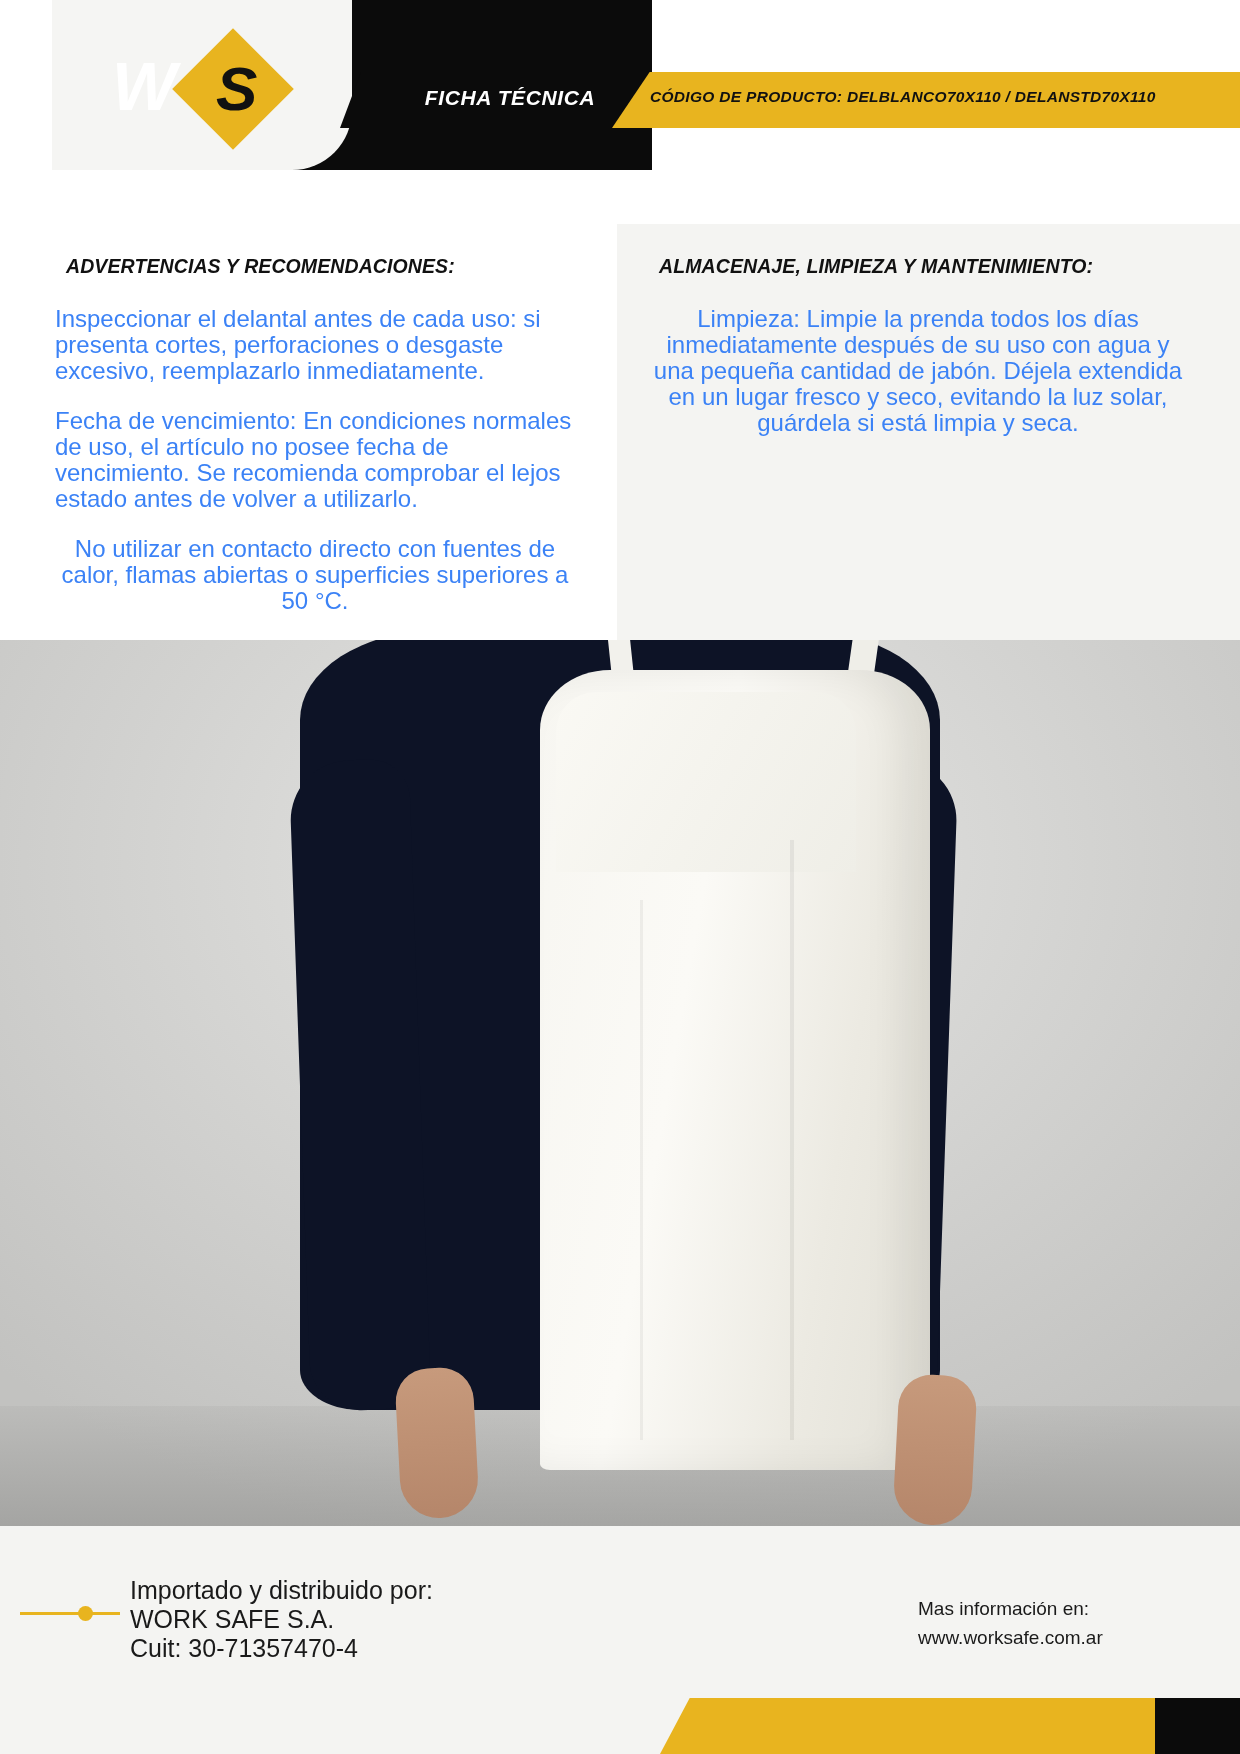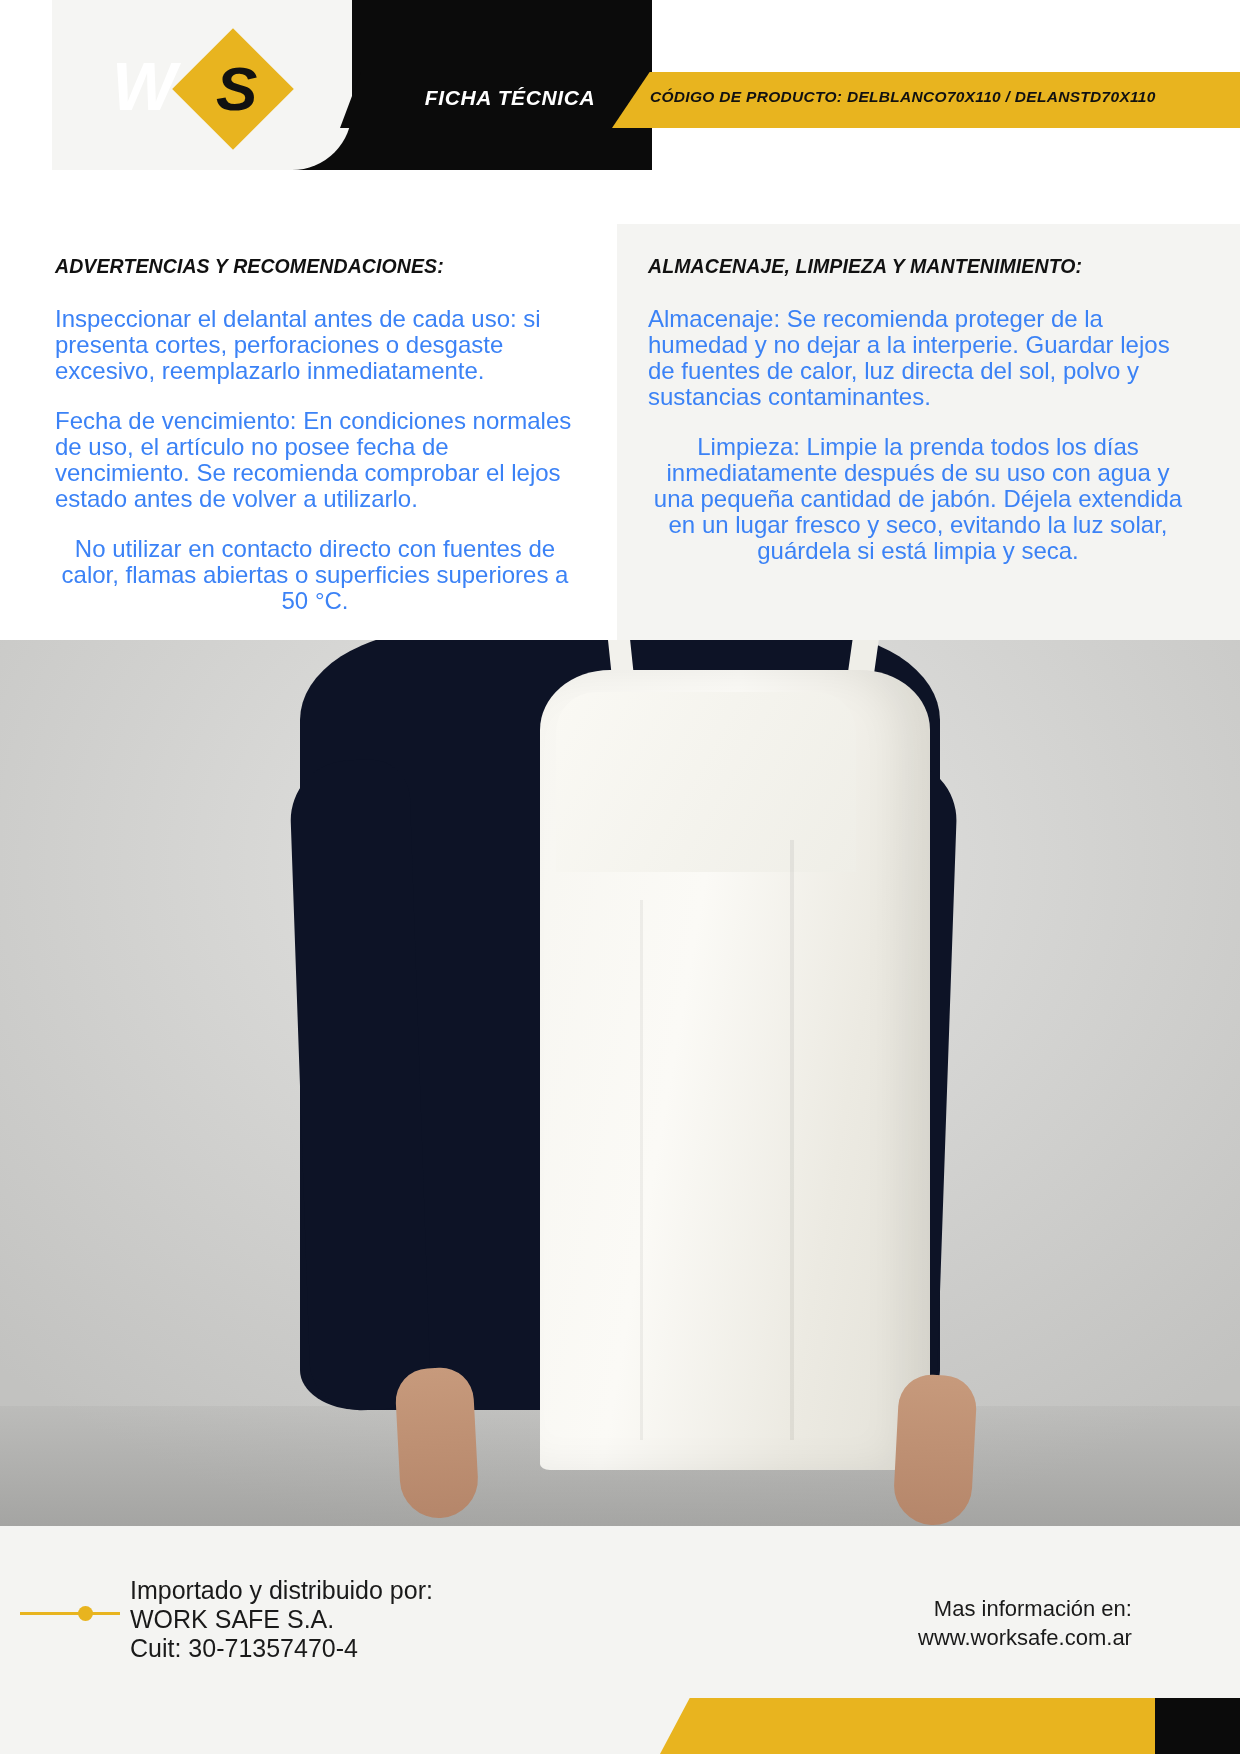--- a/index.html
+++ b/index.html
@@ -147,20 +147,21 @@
   .col-left { left: 55px; width: 520px; }
   .col-right { left: 648px; width: 540px; }
 
   .col-title {
     font-size: 19.5px;
     font-weight: bold;
     font-style: italic;
     color: #111111;
     letter-spacing: 0.1px;
     margin-bottom: 28px;
+    margin-left: 11px;
   }
 
   .para {
     font-size: 24px;
     line-height: 26px;
     color: #3b82f6;
     margin-bottom: 24px;
   }
   .para:last-child { margin-bottom: 0; text-align: center; }
 
@@ -323,24 +324,23 @@
     top: 1576px;
     left: 130px;
     font-size: 25px;
     line-height: 29px;
     color: #1a1a1a;
   }
   .footer-right {
     position: absolute;
     top: 1594px;
     left: 918px;
-    font-size: 22px;
+    font-size: 19px;
     line-height: 29px;
     color: #1a1a1a;
-    text-align: right;
   }
   .footer-yellow {
     position: absolute;
     top: 1698px;
     left: 660px;
     width: 495px;
     height: 56px;
     background: #e8b41f;
     clip-path: polygon(6% 0, 100% 0, 100% 100%, 0 100%);
   }
@@ -379,21 +379,20 @@
 
   <div class="col col-left">
     <div class="col-title">ADVERTENCIAS Y RECOMENDACIONES:</div>
     <p class="para">Inspeccionar el delantal antes de cada uso: si presenta cortes, perforaciones o desgaste excesivo, reemplazarlo inmediatamente.</p>
     <p class="para">Fecha de vencimiento: En condiciones normales de uso, el artículo no posee fecha de vencimiento. Se recomienda comprobar el lejos estado antes de volver a utilizarlo.</p>
     <p class="para">No utilizar en contacto directo con fuentes de calor, flamas abiertas o superficies superiores a 50 °C.</p>
   </div>
 
   <div class="col col-right">
     <div class="col-title">ALMACENAJE, LIMPIEZA Y MANTENIMIENTO:</div>
-    <p class="para">Almacenaje: Se recomienda proteger de la humedad y no dejar a la interperie. Guardar lejos de fuentes de calor, luz directa del sol, polvo y sustancias contaminantes.</p>
     <p class="para">Limpieza: Limpie la prenda todos los días inmediatamente después de su uso con agua y una pequeña cantidad de jabón. Déjela extendida en un lugar fresco y seco, evitando la luz solar, guárdela si está limpia y seca.</p>
   </div>
 
   <div class="photo">
     <div class="photo-bg"></div>
     <div class="photo-floor"></div>
     <div class="torso"></div>
     <div class="arm-left"></div>
     <div class="arm-right"></div>
     <div class="neck-strap"></div>

